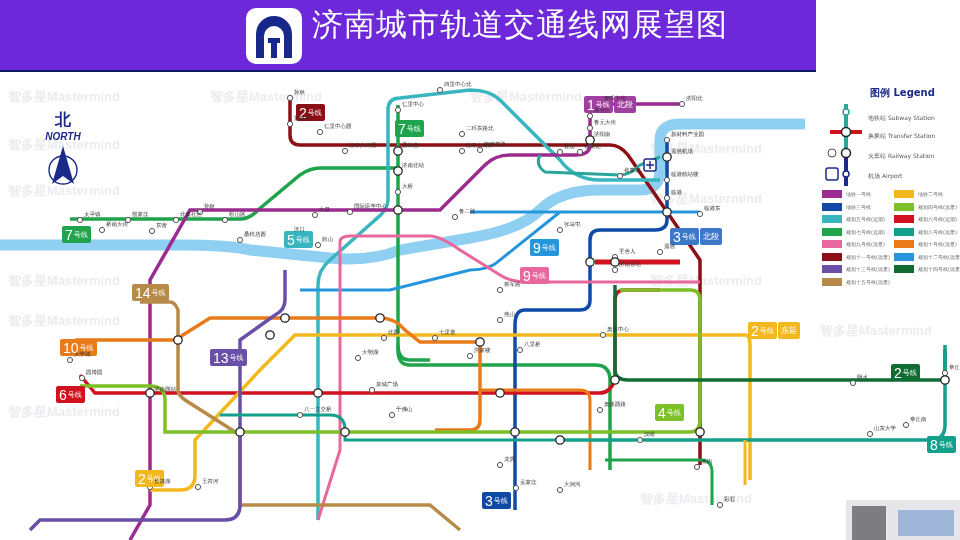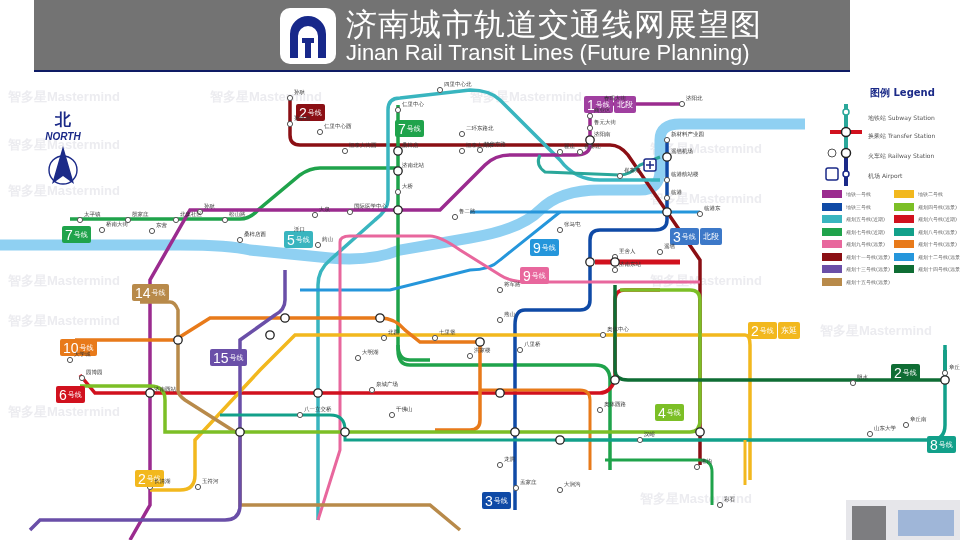--- a/index.html
+++ b/index.html
@@ -1,18 +1,18 @@
 <!DOCTYPE html>
 <html><head>
 <meta charset="utf-8">
 <style>
   * { margin:0; padding:0; box-sizing:border-box; }
   html,body { width:960px; height:540px; overflow:hidden; background:#ffffff; font-family:"DejaVu Sans", sans-serif; }
   #app { position:relative; width:960px; height:540px; background:#ffffff; }
-  #header { position:absolute; left:0; top:0; width:816px; height:72px; background:#737373; border-bottom:2px solid #0e1b64;margin-left:34px; }
+  #header { position:absolute; left:0; top:0; width:816px; height:72px; background:#6d28d9; border-bottom:2px solid #0e1b64; }
   #header .logo { position:absolute; left:246px; top:8px; width:56px; height:56px; background:#ffffff; border-radius:10px; }
   #header .title-cn { position:absolute; left:312px; top:4px; font-size:31px; color:#ffffff; letter-spacing:1px; white-space:nowrap; }
   #header .title-en { position:absolute; left:312px; top:40px; font-family:"Liberation Sans", sans-serif; font-size:22px; color:#ffffff; white-space:nowrap; }
   .wm { position:absolute; font-family:"Liberation Sans", sans-serif; font-size:13px; font-weight:bold; color:#ececf0; white-space:nowrap; }
   #north { position:absolute; left:38px; top:110px; width:50px; text-align:center; color:#1b2a88; }
   #north .cn { font-size:16px; font-weight:bold; }
   #north .en { font-family:"Liberation Sans", sans-serif; font-size:10px; font-weight:bold;font-style:italic; }
   #legend { position:absolute; left:818px; top:86px; width:142px; height:200px; font-size:6px; color:#444; }
   #legend .lg-title { position:absolute; left:52px; top:0px; font-size:10px; color:#1b2a88; font-weight:bold; white-space:nowrap; }
   #legend .lg-row { position:absolute; left:50px; font-size:6px; color:#555; white-space:nowrap; }
@@ -33,21 +33,20 @@
 <div id="app">
   <div id="header">
     <div class="logo">
       <svg width="56" height="56" viewBox="0 0 56 56">
         <path d="M10 50 L10 26 A18 18 0 0 1 46 26 L46 50 L38 50 L38 28 A10 10 0 0 0 18 28 L18 50 Z" fill="#17288a"></path>
         <rect x="22" y="30" width="12" height="5" fill="#17288a"></rect>
         <rect x="25" y="32" width="6" height="18" fill="#17288a"></rect>
       </svg>
     </div>
     <div class="title-cn">济南城市轨道交通线网展望图</div>
-    <div class="title-en">Jinan Rail Transit Lines (Future Planning)</div>
   </div>
 
   <div id="watermarks">
     <div class="wm" style="left:8px;top:88px;">智多星Mastermind</div>
     <div class="wm" style="left:210px;top:88px;">智多星Mastermind</div>
     <div class="wm" style="left:470px;top:88px;">智多星Mastermind</div>
     <div class="wm" style="left:8px;top:136px;">智多星Mastermind</div>
     <div class="wm" style="left:8px;top:182px;">智多星Mastermind</div>
     <div class="wm" style="left:8px;top:272px;">智多星Mastermind</div>
     <div class="wm" style="left:8px;top:312px;">智多星Mastermind</div>
@@ -274,21 +273,21 @@
       </div>
       <div class="badge" style="left: 296px; top: 104px; background: rgb(139, 15, 20);">
         <span class="num">2</span>
         <span class="txt">号线</span>
       </div>
       <div class="badge" style="left: 530px; top: 239px; background: rgb(37, 150, 219);">
         <span class="num">9</span>
         <span class="txt">号线</span>
       </div>
       <div class="badge" style="left: 210px; top: 349px; background: rgb(106, 79, 168);">
-        <span class="num">15</span>
+        <span class="num">13</span>
         <span class="txt">号线</span>
       </div>
       <div class="badge" style="left: 891px; top: 364px; background: rgb(15, 109, 52);">
         <span class="num">2</span>
         <span class="txt">号线</span>
       </div>
       <div class="badge" style="left: 132px; top: 284px; background: rgb(184, 138, 74);">
         <span class="num">14</span>
         <span class="txt">号线</span>
       </div>

